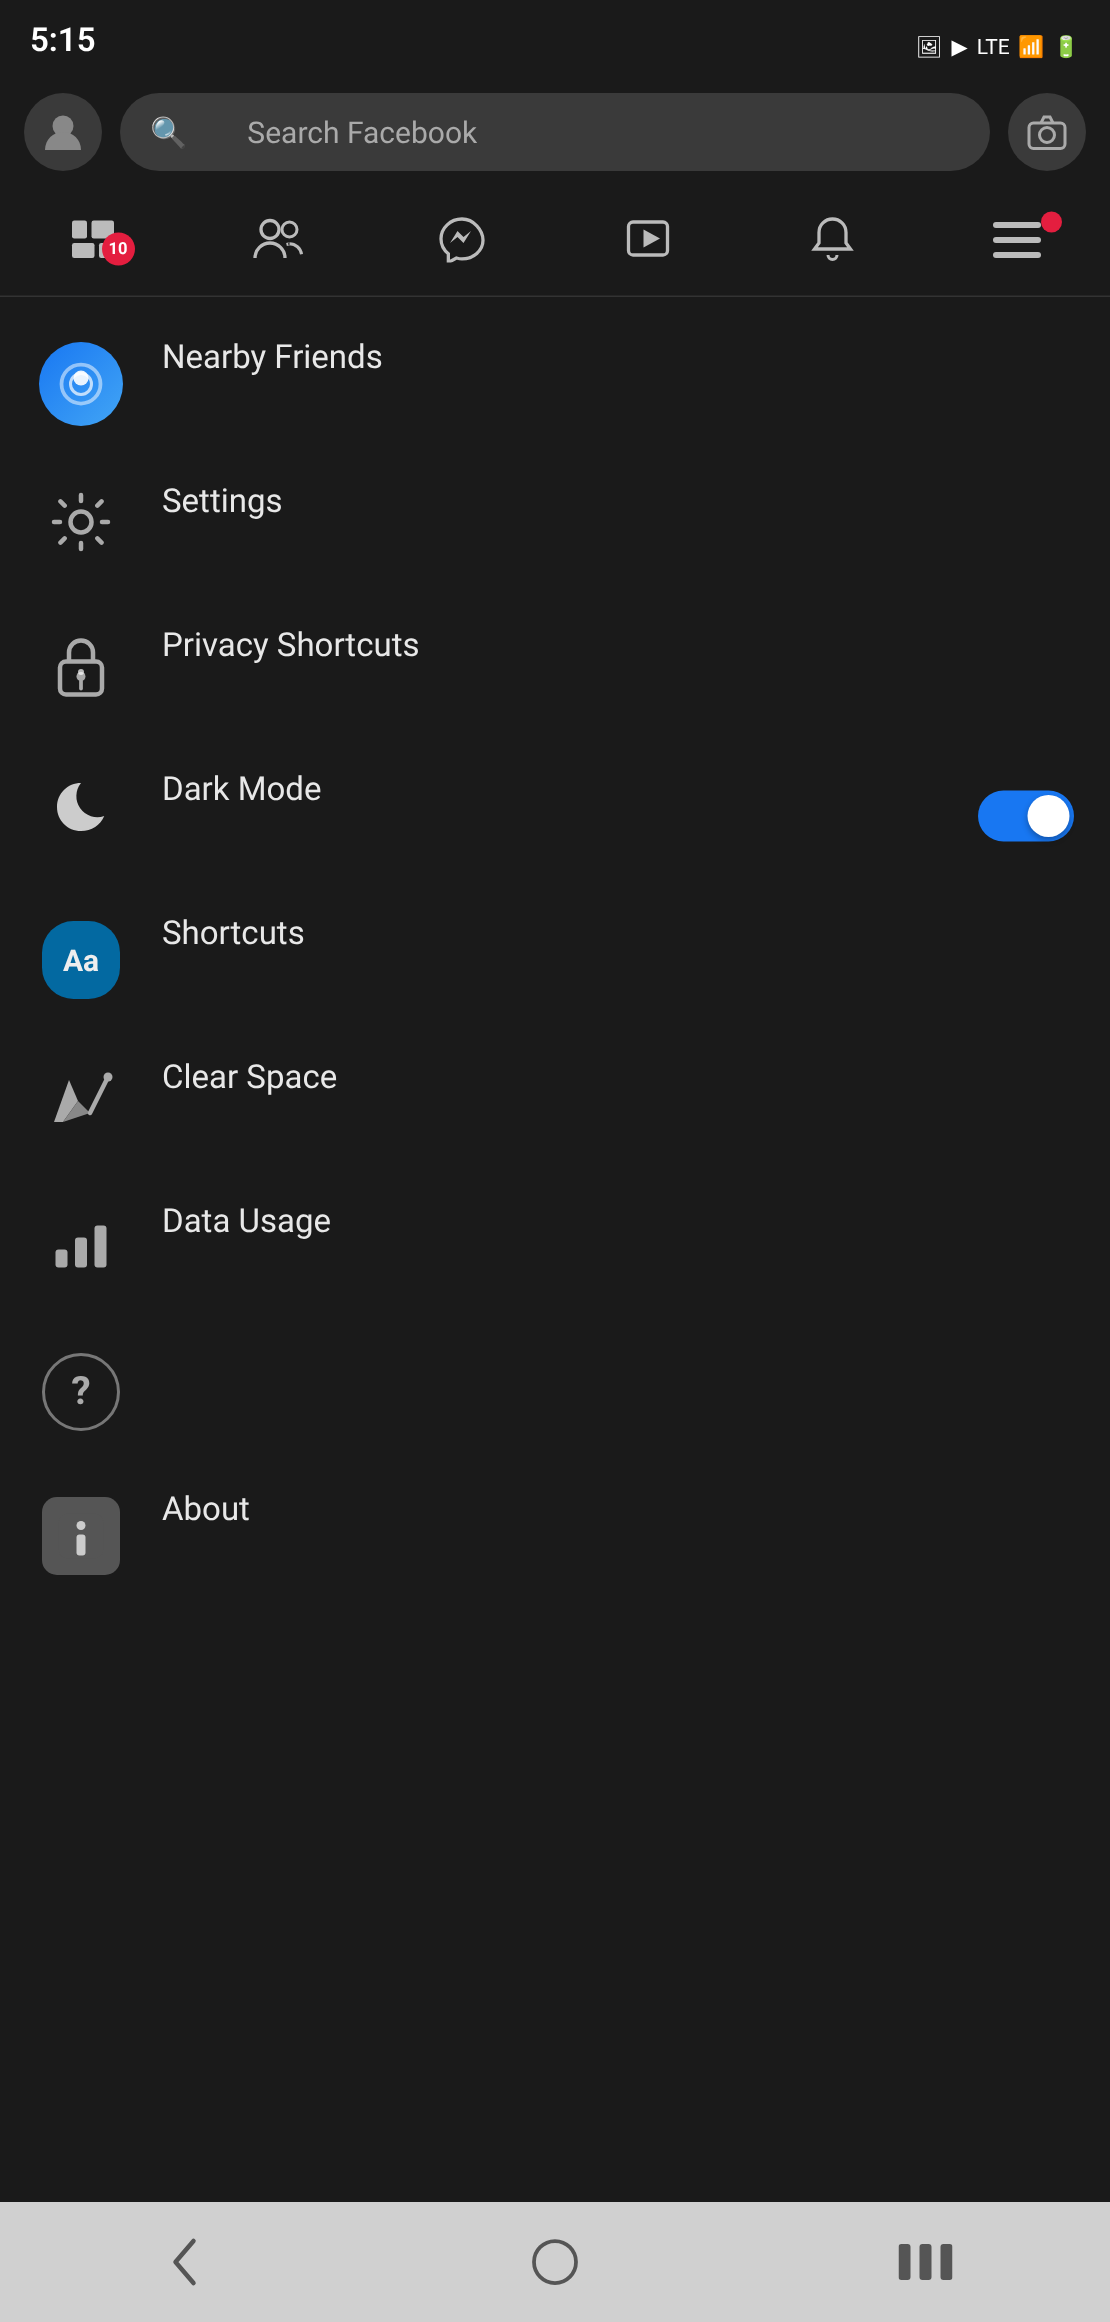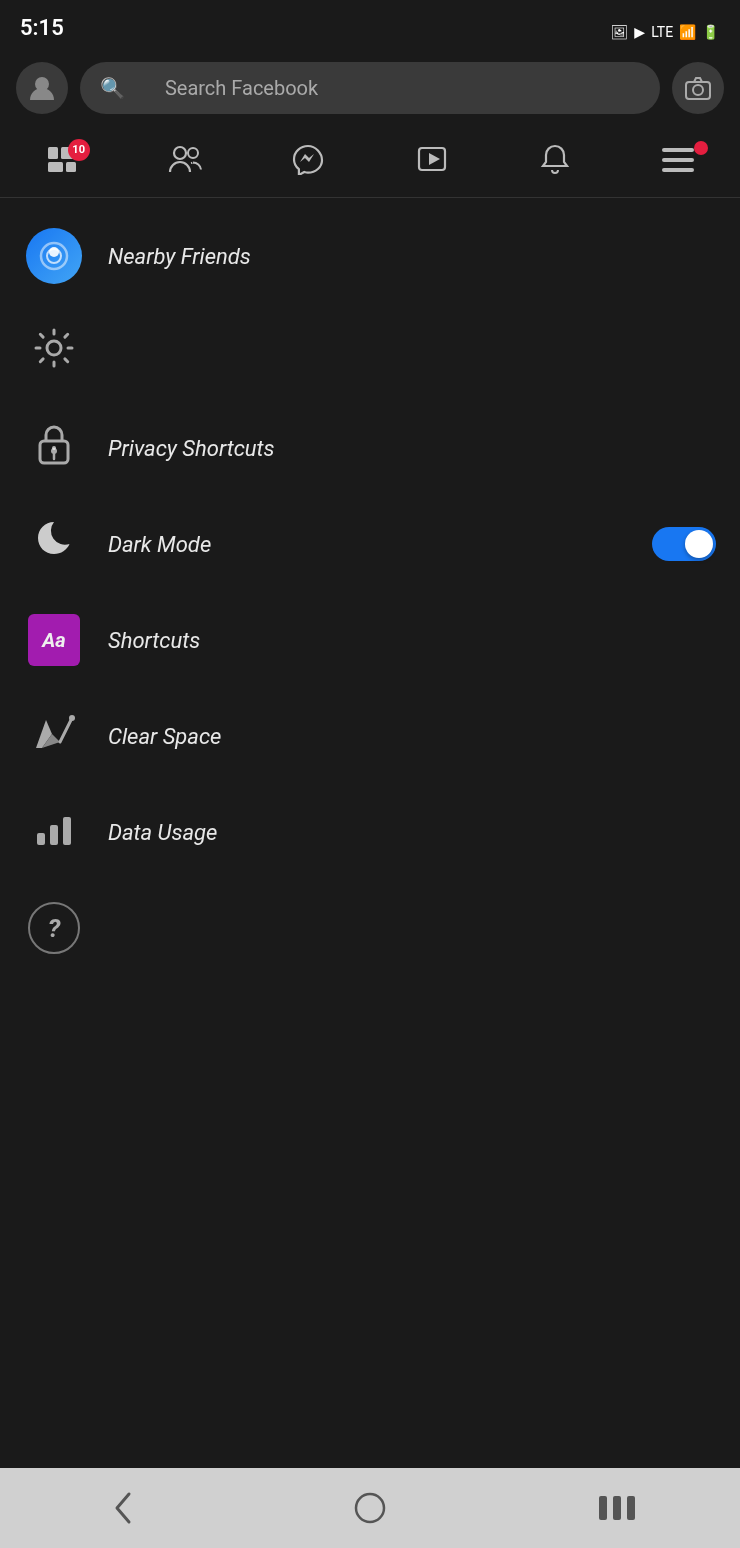--- a/index.html
+++ b/index.html
@@ -104,21 +104,21 @@
       width: 80px;
       height: 60px;
       cursor: pointer;
     }
     .nav-icon {
       font-size: 28px;
       color: #bbb;
     }
     .badge {
       position: absolute;
-      top: 6px;
+      top: 22px;
       right: 12px;
       background: #e41e3f;
       color: #fff;
       font-size: 11px;
       font-weight: 700;
       border-radius: 12px;
       min-width: 22px;
       height: 22px;
       display: flex;
       align-items: center;
@@ -134,25 +134,23 @@
       height: 14px;
       border-radius: 50%;
     }
 
     
     .menu-list {
       padding: 10px 0;
     }
     .menu-item {
       display: flex;
-      align-items: center;
       padding: 18px 24px;
       gap: 24px;
       cursor: pointer;
-      font-style: italic;
     }
     .menu-icon-wrap {
       width: 60px;
       height: 60px;
       display: flex;
       align-items: center;
       justify-content: center;
       flex-shrink: 0;
     }
     .menu-label {
@@ -224,22 +222,22 @@
     
     .privacy-icon-wrap {
       font-size: 34px;
       color: #aaa;
     }
 
     
     .lang-icon {
       width: 52px;
       height: 52px;
-      background: #a21caf;
-      border-radius: 6px;
+      background: #0369a1;
+      border-radius: 21px;
       display: flex;
       align-items: center;
       justify-content: center;
       font-size: 20px;
       font-weight: 700;
       color: #eee;
     }
 
     
     .data-icon {
@@ -411,20 +409,21 @@
 
   <div class="menu-item">
     <div class="menu-icon-wrap">
       <span class="settings-icon-wrap">
         <svg width="44" height="44" viewBox="0 0 44 44" fill="none">
           <circle cx="22" cy="22" r="7" fill="none" stroke="#aaa" stroke-width="3"></circle>
           <path d="M22 4v4M22 36v4M4 22h4M36 22h4M8.3 8.3l2.8 2.8M32.9 32.9l2.8 2.8M8.3 35.7l2.8-2.8M32.9 11.1l2.8-2.8" stroke="#aaa" stroke-width="3" stroke-linecap="round"></path>
         </svg>
       </span>
     </div>
+    <span class="menu-label">Settings</span>
   </div>
 
   <div class="menu-item">
     <div class="menu-icon-wrap">
       <span class="privacy-icon-wrap">
         <svg width="40" height="46" viewBox="0 0 40 46" fill="none">
           <rect x="6" y="20" width="28" height="22" rx="4" fill="none" stroke="#aaa" stroke-width="3"></rect>
           <path d="M12 20v-6a8 8 0 0 1 16 0v6" fill="none" stroke="#aaa" stroke-width="3"></path>
           <circle cx="20" cy="30" r="3" fill="#aaa"></circle>
           <path d="M20 33v5" stroke="#aaa" stroke-width="2.5" stroke-linecap="round"></path>
@@ -484,20 +483,32 @@
     </div>
     <span class="menu-label">Data Usage</span>
   </div>
 
   <div class="menu-item">
     <div class="menu-icon-wrap">
       <div class="help-icon">?</div>
     </div>
   </div>
 
+  <div class="menu-item">
+    <div class="menu-icon-wrap">
+      <div class="about-icon-wrap">
+        <svg width="34" height="34" viewBox="0 0 34 34" fill="none">
+          <rect x="2" y="2" width="30" height="30" rx="6" fill="#555"></rect>
+          <circle cx="17" cy="10" r="3" fill="#ccc"></circle>
+          <rect x="14" y="16" width="6" height="14" rx="2" fill="#ccc"></rect>
+        </svg>
+      </div>
+    </div>
+    <span class="menu-label">About</span>
+  </div>
 
 </div>
 
 <div class="bottom-nav">
   <div class="bottom-btn">
     <svg width="24" height="36" viewBox="0 0 24 36" fill="none">
       <path d="M18 4L6 18l12 14" stroke="#555" stroke-width="3" stroke-linecap="round" stroke-linejoin="round"></path>
     </svg>
   </div>
   <div class="bottom-btn">

